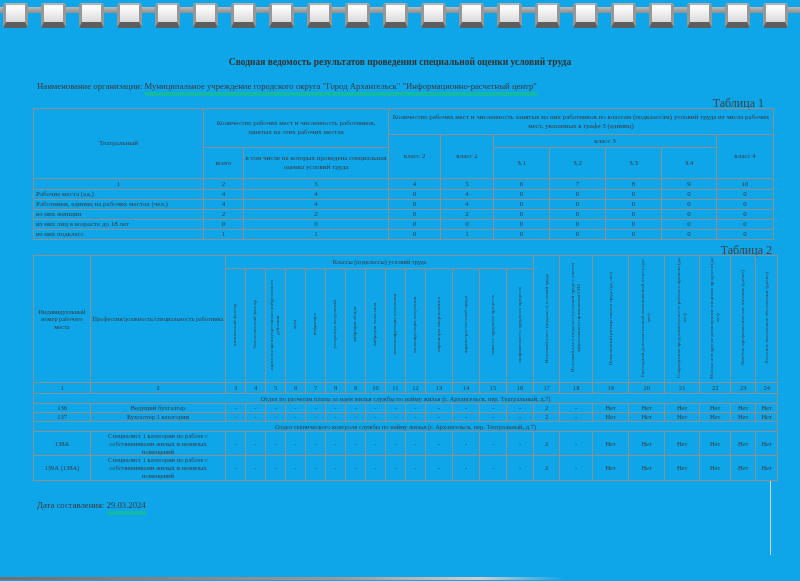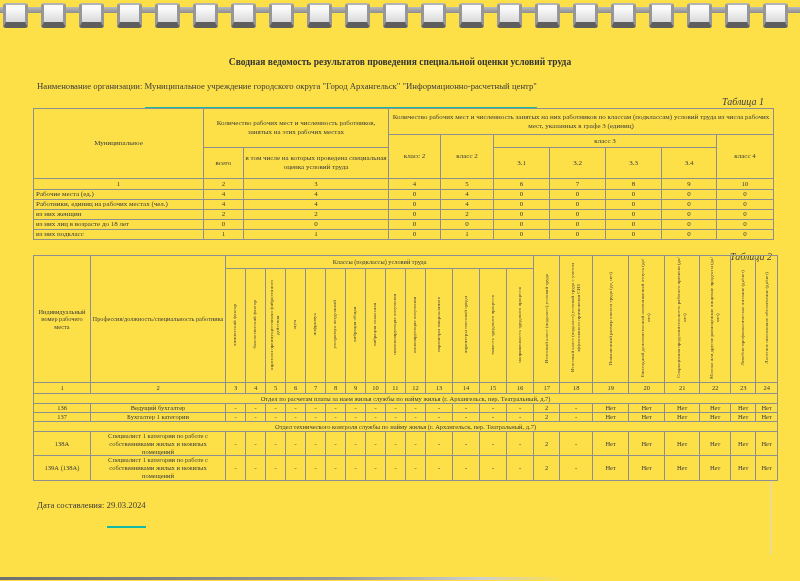--- a/index.html
+++ b/index.html
@@ -1,33 +1,33 @@
 <!DOCTYPE html>
 <html><head>
 <meta charset="utf-8">
 <style>
   html,body{margin:0;padding:0;background:#fbfbfa;}
-  #page{position:relative;width:800px;height:581px;background:#fde047;overflow:hidden;
+  #page{position:relative;width:800px;height:581px;background:#0ea5e9;overflow:hidden;
         font-family:"Liberation Serif","DejaVu Serif",serif;color:#3b3b3b;}
   
   .binding{position:absolute;top:0;left:0;width:800px;height:36px;}
   .spine{position:absolute;top:7px;left:0;right:0;height:6px;
          background:linear-gradient(180deg,#b9b9b9,#8e8e8e);}
   .loops{position:absolute;top:3px;left:3px;right:0;display:flex;}
   .loop{width:25px;height:25px;margin-right:13px;box-sizing:border-box;flex:0 0 auto;
         border:3px solid #979797;border-bottom:6px solid #5e5e5e;border-top:2px solid #b3b3b3;
         border-radius:3px;background:linear-gradient(180deg,#fafafa 20%,#d9d9d9);}
   
   .doc-title{position:absolute;top:57px;left:0;width:800px;text-align:center;
              font-weight:bold;font-size:9.5px;color:#333;}
   .org-line{position:absolute;top:81px;left:37px;font-size:8.7px;white-space:nowrap;}
-  .u{border-bottom:2px solid #14b8a6;padding-bottom:16px;}
-  .tbl-caption{position:absolute;font-size:10px;color:#3f3f3f;font-style:italic;}
+  .u{border-bottom:4px solid #14b8a6;padding-bottom:1px;}
+  .tbl-caption{position:absolute;font-size:12px;color:#3f3f3f;}
   #t1cap{top:96px;right:36px;}
-  #t2cap{top:251px;right:28px;}
+  #t2cap{top:243px;right:28px;}
   .date-line{position:absolute;top:500px;left:37px;font-size:8.7px;}
   .chair-line{position:absolute;top:536px;left:37px;font-size:8.7px;}
   
   table{border-collapse:collapse;table-layout:fixed;}
   td{border:1px solid #8f8f8f;text-align:center;vertical-align:middle;
      padding:0 1px;overflow:hidden;color:#3c3c3c;}
   
   #table1{position:absolute;top:108px;left:33px;width:740px;font-size:7px;line-height:1.25;}
   #table1 .h1{height:26px;}
   #table1 .h2 td{height:12px;}
@@ -101,21 +101,21 @@
       <col style="width:52px">
         <col style="width:53px">
         <col style="width:56px">
       <col style="width:56px">
         <col style="width:56px">
         <col style="width:55px">
         <col style="width:57px">
     </colgroup>
     <thead>
       <tr class="h1">
-        <td rowspan="3">Муниципальное</td>
+        <td rowspan="3">Театральный</td>
         <td colspan="2" rowspan="2">Количество рабочих мест и численность работников, занятых на этих рабочих местах</td>
         <td colspan="7">Количество рабочих мест и численность занятых на них работников по классам (подклассам) условий труда из числа рабочих мест, указанных в графе 3 (единиц)</td>
       </tr>
       <tr class="h2">
         <td rowspan="2">класс 2</td>
         <td rowspan="2">класс 2</td>
         <td colspan="4">класс 3</td>
         <td rowspan="2">класс 4</td>
       </tr>
       <tr class="h3">

